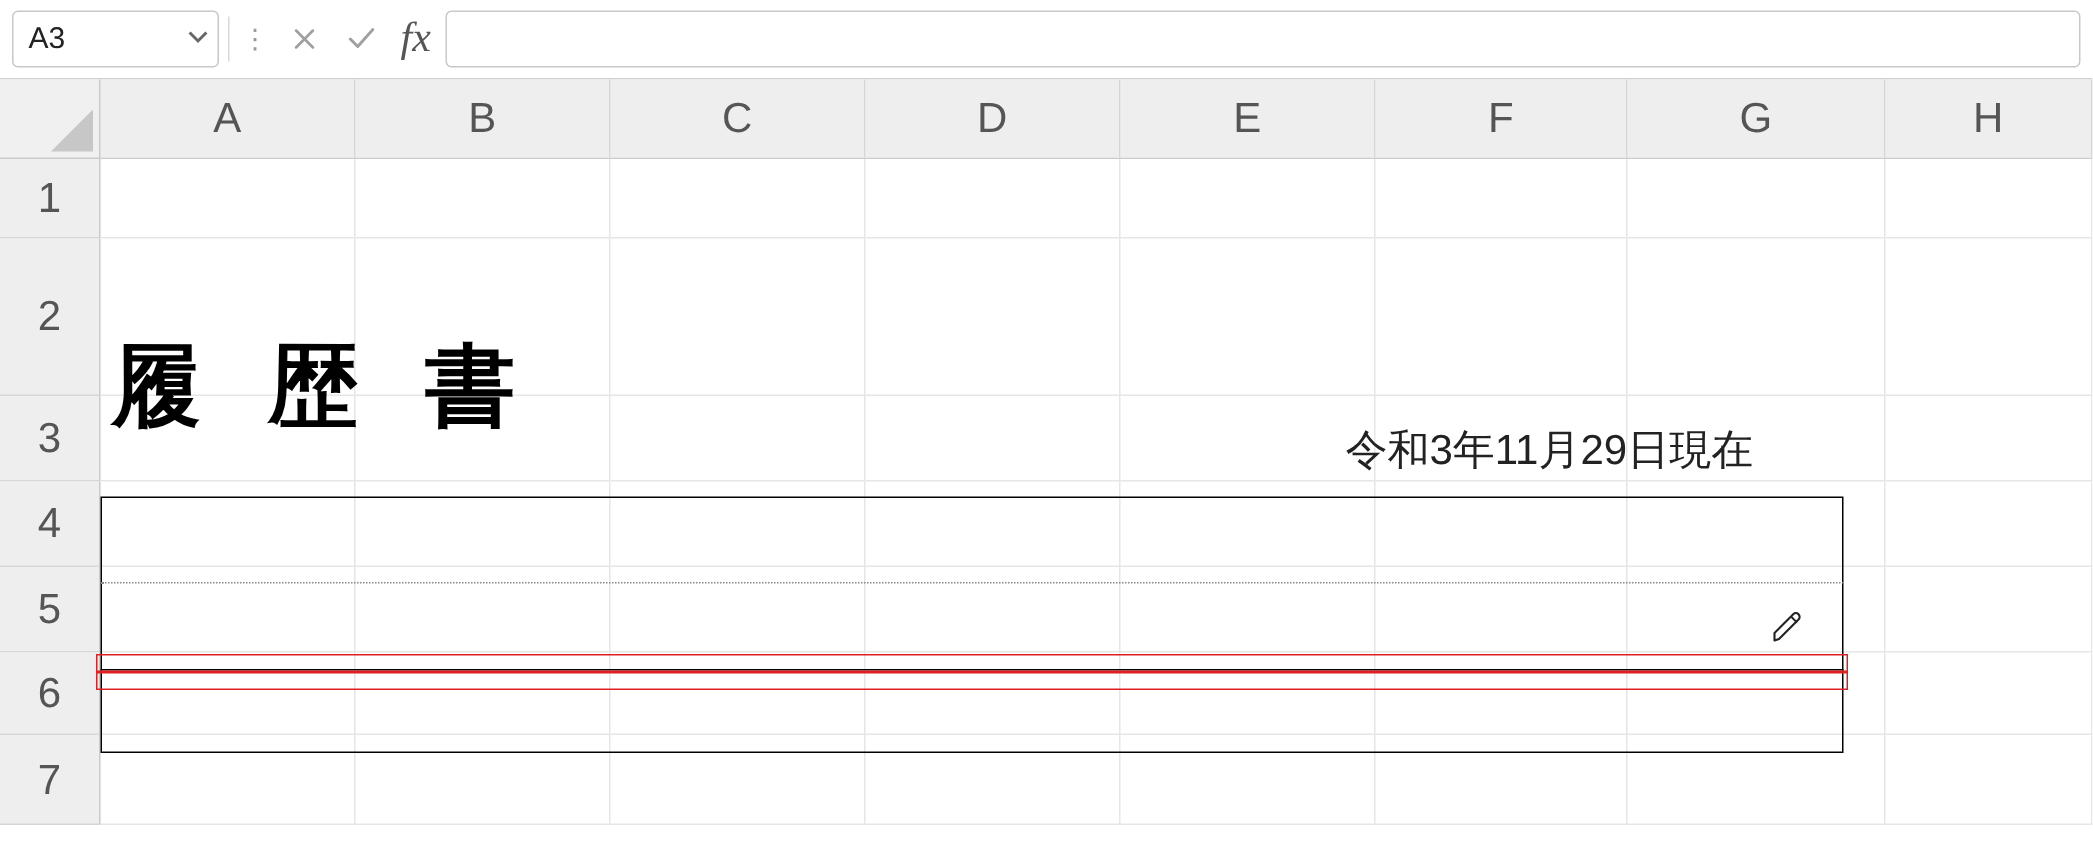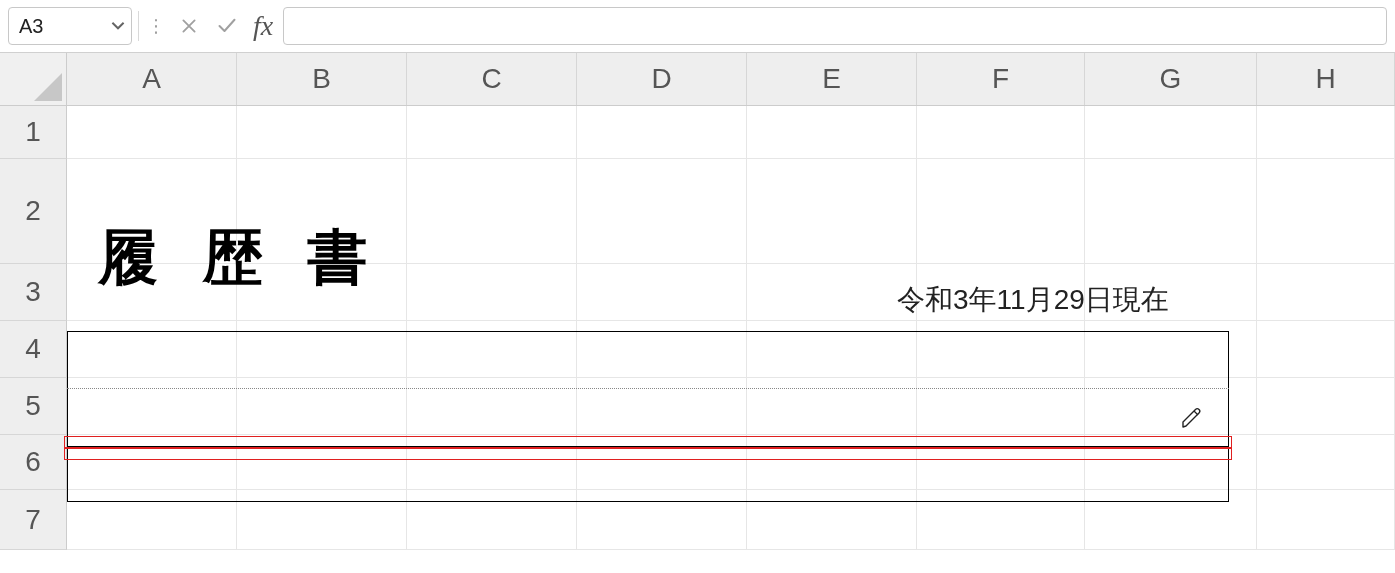--- a/index.html
+++ b/index.html
@@ -10,21 +10,21 @@
     height: 53px;
     display: flex;
     align-items: center;
     border-bottom: 1px solid #d0d0d0;
     padding: 6px 8px;
     gap: 6px;
     background: #fff;
   }
   .name-box-wrap {
     position: relative;
-    width: 124px;
+    width: 138px;
     height: 38px;
     border: 1px solid #c8c8c8;
     border-radius: 4px;
     display: flex;
     align-items: center;
     padding: 0 28px 0 10px;
     font-size: 20px;
     color: #222;
     background: #fff;
   }
@@ -154,21 +154,20 @@
   .title-text {
     position: absolute;
     left: 74px;
     top: 165px;
     font-size: 60px;
     font-weight: 800;
     letter-spacing: 14px;
     color: #000;
     font-family: "Yu Gothic", "Meiryo", sans-serif;
     white-space: nowrap;
-    margin-left: 24px;
   }
   .date-text {
     position: absolute;
     left: 897px;
     top: 228px;
     font-size: 28px;
     color: #222;
     font-family: "Yu Gothic", "Meiryo", sans-serif;
     white-space: nowrap;
   }

